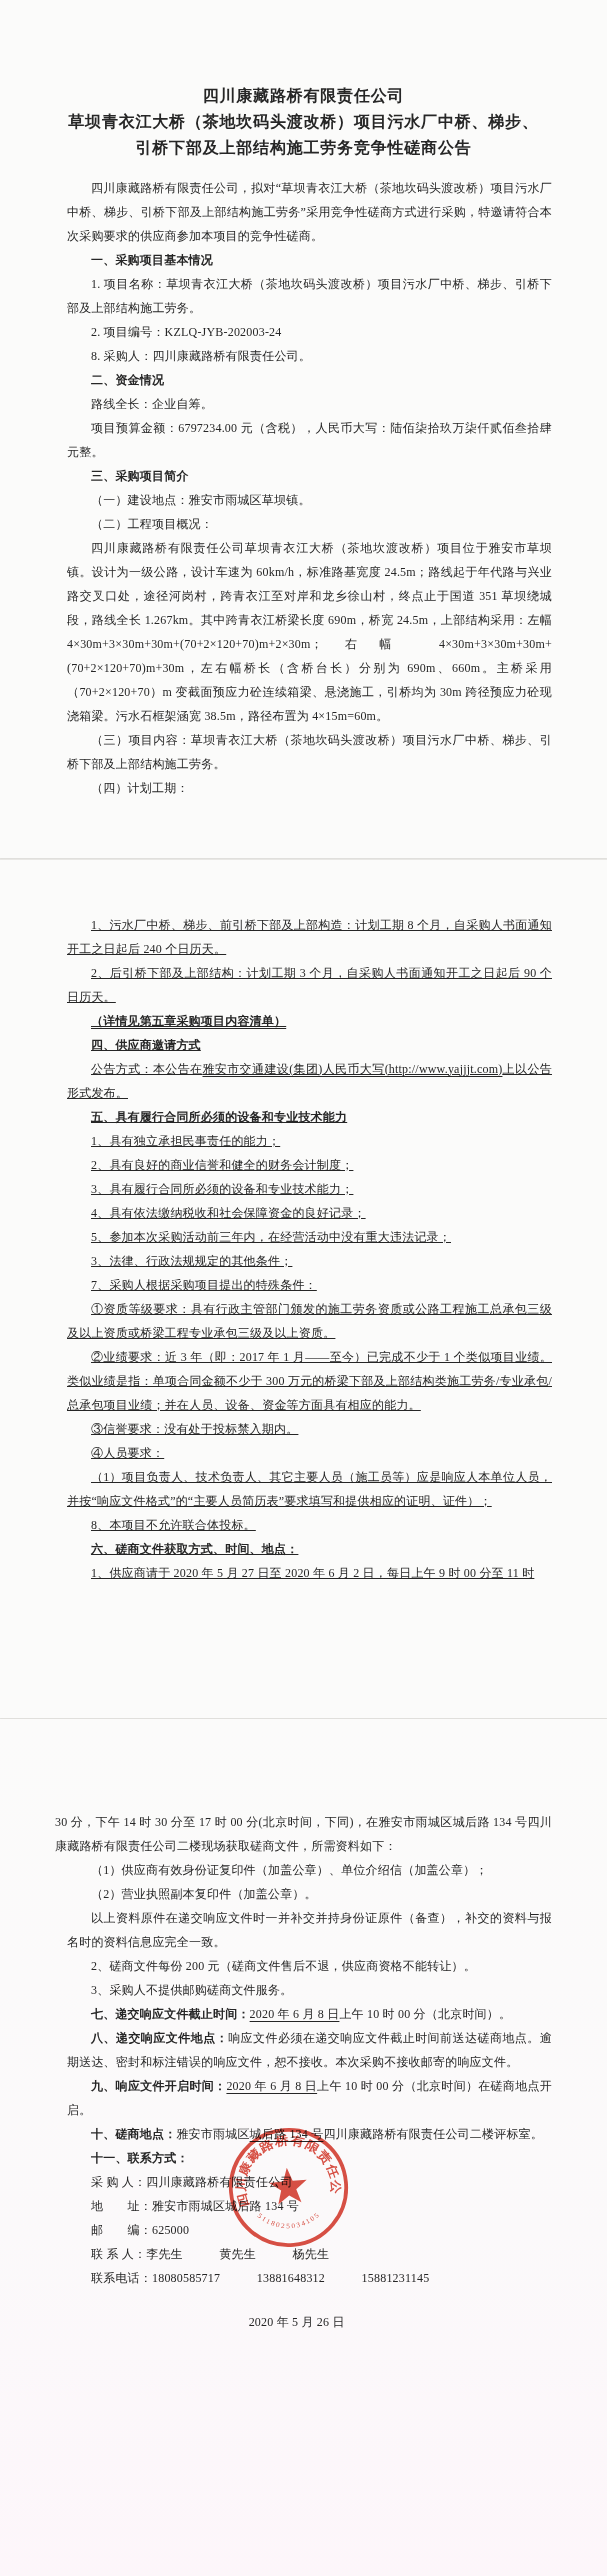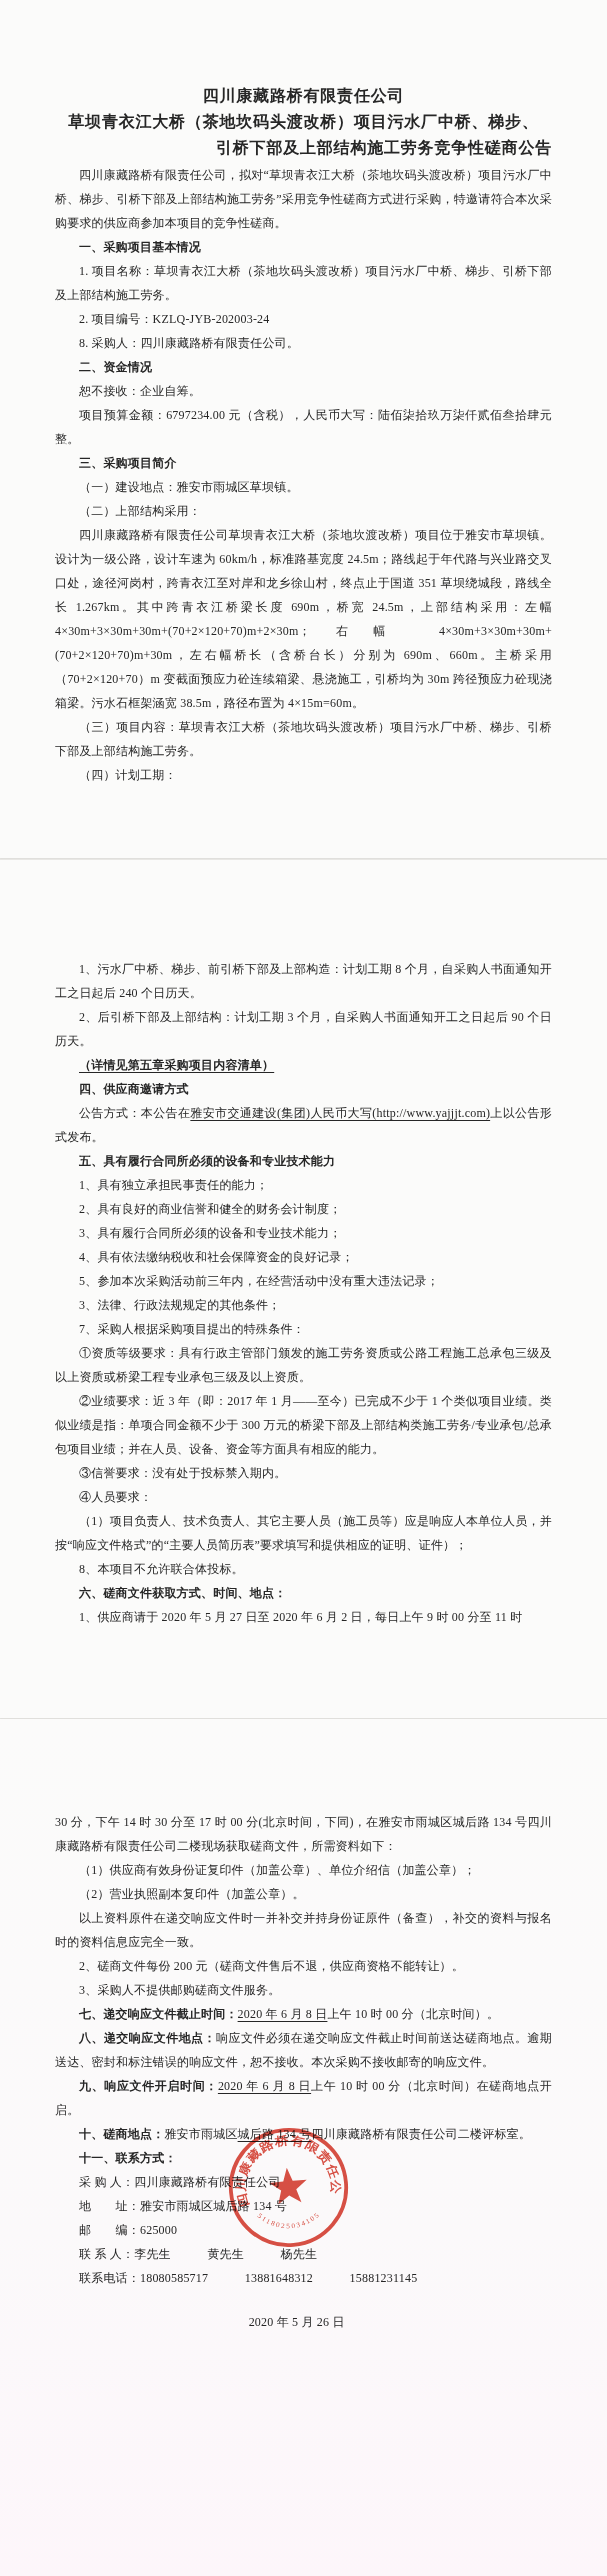--- a/index.html
+++ b/index.html
@@ -13,42 +13,42 @@
   .page{
     width:607px;height:858px;
     box-sizing:border-box;
     background:#fbfbfa;
     padding:83px 55px 0 55px;
     position:relative;
     overflow:hidden;
     margin-bottom:1.5px;
     box-shadow:0 0.8px 1.5px rgba(0,0,0,.10);
   }
-  .page.pg2{padding-top:97px;}
+  .page.pg2{padding-top:53px;text-decoration:underline;}
   .page.pg3{
     padding-top:91px;
     background:linear-gradient(#fbfbfa 0%, #fbf9fa 60%, #fdf6fa 100%);
   }
   p{
     margin:0;
     font-size:12px;
     line-height:24px;
     text-align:justify;
     letter-spacing:0.2px;
   }
-  .ind{text-indent:2em;}
+  .ind{text-indent:2em;margin-left:12px;}
   .h{font-weight:700;}
   .title{
     text-align:center;
     font-weight:700;
     font-size:16px;
     line-height:26px;
     letter-spacing:0.8px;
   }
-  .title.last{margin-bottom:2px;text-align:right;}
+  .title.last{margin-bottom:15px;}
   .b{font-weight:700;}
   .u{text-decoration:underline;text-underline-offset:3px;}
   .date{
     text-align:center;
     margin-top:20px;
     padding-right:13.7px;
   }
   
   .seal{
     position:absolute;
@@ -74,25 +74,25 @@
   <div class="page pg1">
       <p class="title"><span>四川康藏路桥有限责任公司</span></p>
       <p class="title"><span>草坝青衣江大桥（茶地坎码头渡改桥）项目污水厂中桥、梯步、</span></p>
       <p class="title last"><span>引桥下部及上部结构施工劳务竞争性磋商公告</span></p>
       <p class="p ind"><span>四川康藏路桥有限责任公司，拟对“草坝青衣江大桥（茶地坎码头渡改桥）项目污水厂中桥、梯步、引桥下部及上部结构施工劳务”采用竞争性磋商方式进行采购，特邀请符合本次采购要求的供应商参加本项目的竞争性磋商。</span></p>
       <p class="p h ind"><span>一、采购项目基本情况</span></p>
       <p class="p ind"><span>1. 项目名称：草坝青衣江大桥（茶地坎码头渡改桥）项目污水厂中桥、梯步、引桥下部及上部结构施工劳务。</span></p>
       <p class="p ind"><span>2. 项目编号：KZLQ-JYB-202003-24</span></p>
       <p class="p ind"><span>8. 采购人：四川康藏路桥有限责任公司。</span></p>
       <p class="p h ind"><span>二、资金情况</span></p>
-      <p class="p ind"><span>恕不接收：企业自筹。</span></p>
+      <p class="p ind"><span>路线全长：企业自筹。</span></p>
       <p class="p ind"><span>项目预算金额：6797234.00 元（含税），人民币大写：陆佰柒拾玖万柒仟贰佰叁拾肆元整。</span></p>
       <p class="p h ind"><span>三、采购项目简介</span></p>
       <p class="p ind"><span>（一）建设地点：雅安市雨城区草坝镇。</span></p>
-      <p class="p ind"><span>（二）上部结构采用：</span></p>
+      <p class="p ind"><span>（二）工程项目概况：</span></p>
       <p class="p ind"><span>四川康藏路桥有限责任公司草坝青衣江大桥（茶地坎渡改桥）项目位于雅安市草坝镇。设计为一级公路，设计车速为 60km/h，标准路基宽度 24.5m；路线起于年代路与兴业路交叉口处，途径河岗村，跨青衣江至对岸和龙乡徐山村，终点止于国道 351 草坝绕城段，路线全长 1.267km。其中跨青衣江桥梁长度 690m，桥宽 24.5m，上部结构采用：左幅 4×30m+3×30m+30m+(70+2×120+70)m+2×30m；右幅 4×30m+3×30m+30m+(70+2×120+70)m+30m，左右幅桥长（含桥台长）分别为 690m、660m。主桥采用（70+2×120+70）m 变截面预应力砼连续箱梁、悬浇施工，引桥均为 30m 跨径预应力砼现浇箱梁。污水石框架涵宽 38.5m，路径布置为 4×15m=60m。</span></p>
       <p class="p ind"><span>（三）项目内容：草坝青衣江大桥（茶地坎码头渡改桥）项目污水厂中桥、梯步、引桥下部及上部结构施工劳务。</span></p>
       <p class="p ind"><span>（四）计划工期：</span></p>
     </div>
 
   <div class="page pg2">
       <p class="p ind"><span>1、污水厂中桥、梯步、前引桥下部及上部构造：计划工期 8 个月，自采购人书面通知开工之日起后 240 个日历天。</span></p>
       <p class="p ind"><span>2、后引桥下部及上部结构：计划工期 3 个月，自采购人书面通知开工之日起后 90 个日历天。</span></p>
       <p class="p ind"><span class="b u">（详情见第五章采购项目内容清单）</span></p>
       <p class="p h ind"><span>四、供应商邀请方式</span></p>

